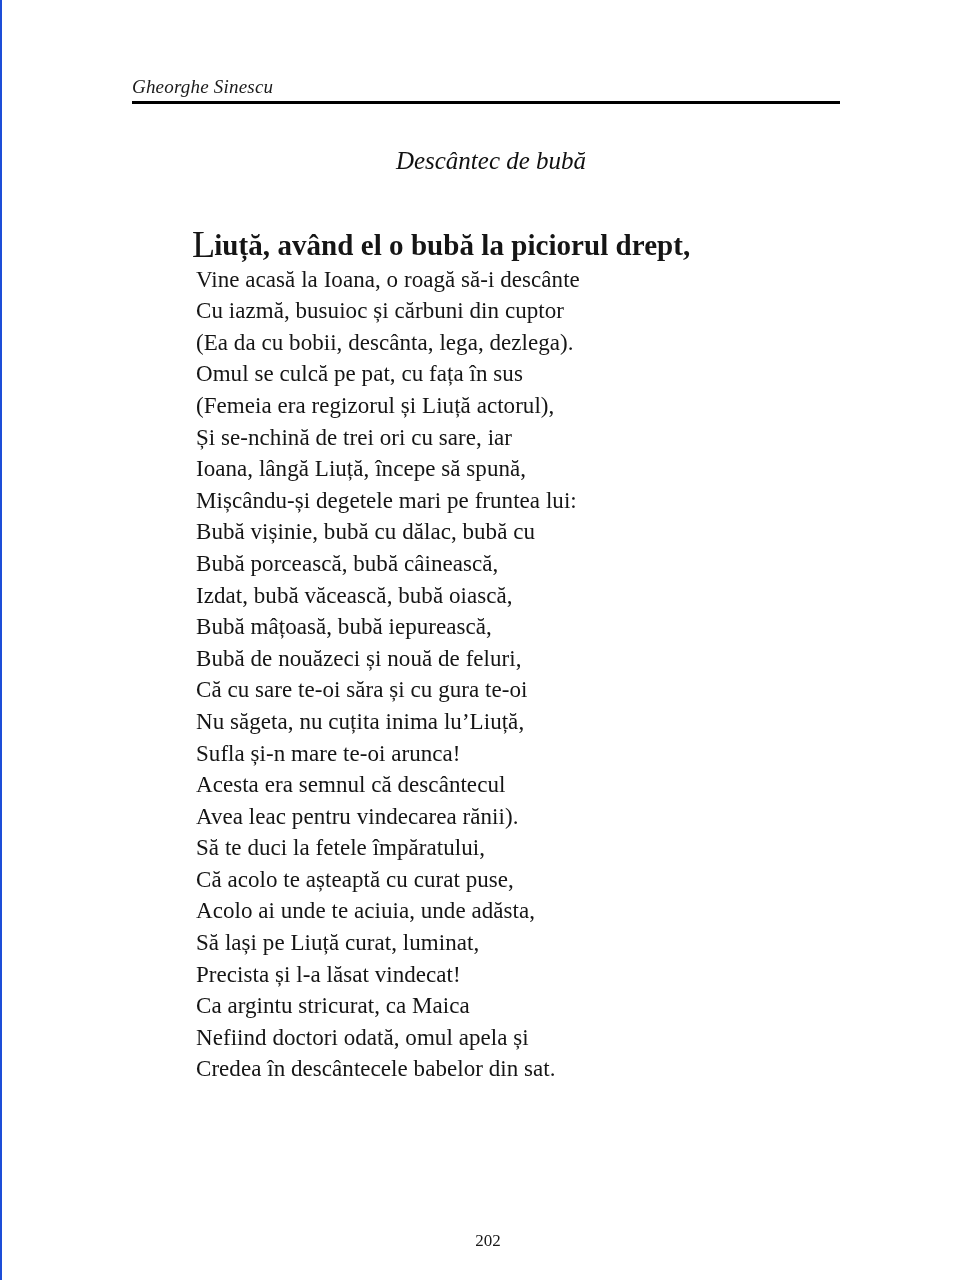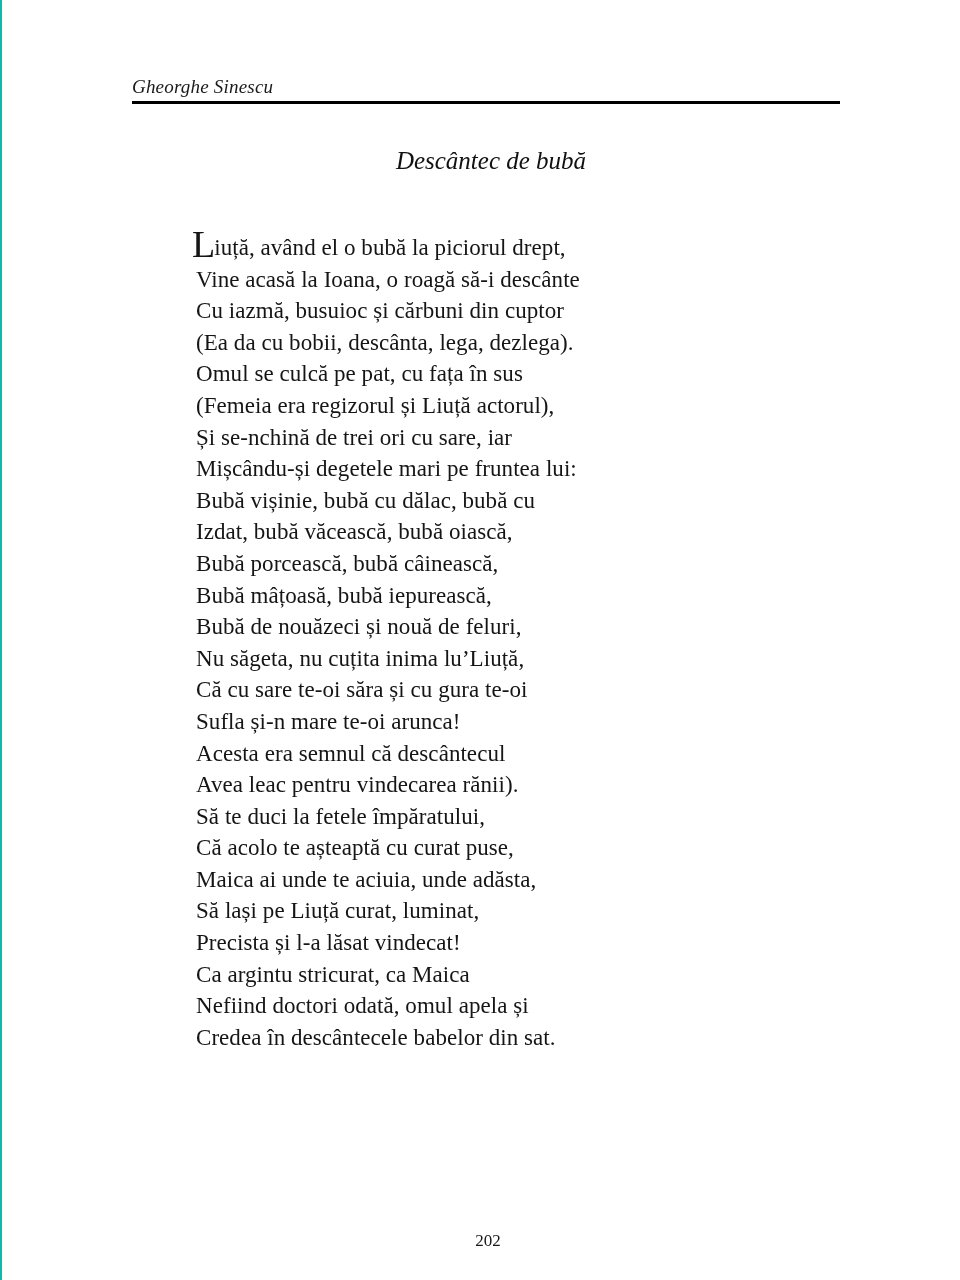--- a/index.html
+++ b/index.html
@@ -8,21 +8,21 @@
     background: #ffffff;
   }
 
   .page {
     position: relative;
     width: 960px;
     height: 1280px;
     background: #ffffff;
     overflow: hidden;
     box-sizing: border-box;
-    border-left: 2px solid #14b8a6;
+    border-left: 2px solid #1d4ed8;
   }
 
   
   .running-header {
     position: absolute;
     left: 130px;
     top: 76px;
     width: 708px;
   }
 
@@ -88,21 +88,22 @@
     line-height: 0.85;
     color: #151515;
     vertical-align: baseline;
     position: relative;
     top: 2px;
     margin-left: -4px;
     margin-right: -1px;
   }
 
   .verse-line.has-initial .rest {
-    font-size: 23px;
+    font-size: 29px;
+    font-weight: bold;
   }
 
   
   .folio {
     position: absolute;
     left: 0;
     top: 1231px;
     width: 960px;
     text-align: center;
     font-family: "Liberation Serif", "DejaVu Serif", serif;
@@ -127,34 +128,35 @@
   <div class="verse-block">
 
     <div class="verse-line has-initial"><span class="initial-cap">L</span><span class="rest">iuță, având el o bubă la piciorul drept,</span></div>
 
     <div class="verse-line">Vine acasă la Ioana, o roagă să-i descânte</div>
     <div class="verse-line">Cu iazmă, busuioc și cărbuni din cuptor</div>
     <div class="verse-line">(Ea da cu bobii, descânta, lega, dezlega).</div>
     <div class="verse-line">Omul se culcă pe pat, cu fața în sus</div>
     <div class="verse-line">(Femeia era regizorul și Liuță actorul),</div>
     <div class="verse-line">Și se-nchină de trei ori cu sare, iar</div>
+    <div class="verse-line">Ioana, lângă Liuță, începe să spună,</div>
     <div class="verse-line">Mișcându-și degetele mari pe fruntea lui:</div>
     <div class="verse-line">Bubă vișinie, bubă cu dălac, bubă cu</div>
+    <div class="verse-line">Bubă porcească, bubă câinească,</div>
     <div class="verse-line">Izdat, bubă văcească, bubă oiască,</div>
-    <div class="verse-line">Bubă porcească, bubă câinească,</div>
     <div class="verse-line">Bubă mâțoasă, bubă iepurească,</div>
     <div class="verse-line">Bubă de nouăzeci și nouă de feluri,</div>
+    <div class="verse-line">Că cu sare te-oi săra și cu gura te-oi</div>
     <div class="verse-line">Nu săgeta, nu cuțita inima lu’Liuță,</div>
-    <div class="verse-line">Că cu sare te-oi săra și cu gura te-oi</div>
     <div class="verse-line">Sufla și-n mare te-oi arunca!</div>
     <div class="verse-line">Acesta era semnul că descântecul</div>
     <div class="verse-line">Avea leac pentru vindecarea rănii).</div>
     <div class="verse-line">Să te duci la fetele împăratului,</div>
     <div class="verse-line">Că acolo te așteaptă cu curat puse,</div>
-    <div class="verse-line">Maica ai unde te aciuia, unde adăsta,</div>
+    <div class="verse-line">Acolo ai unde te aciuia, unde adăsta,</div>
     <div class="verse-line">Să lași pe Liuță curat, luminat,</div>
     <div class="verse-line">Precista și l-a lăsat vindecat!</div>
     <div class="verse-line">Ca argintu stricurat, ca Maica</div>
     <div class="verse-line">Nefiind doctori odată, omul apela și</div>
     <div class="verse-line">Credea în descântecele babelor din sat.</div>
 
   </div>
 
   <div class="folio">202</div>
 

